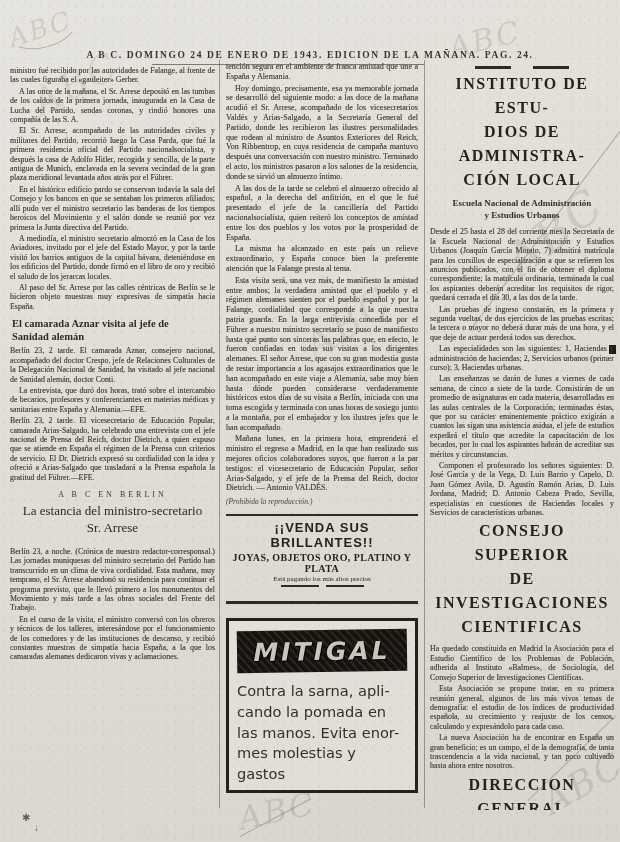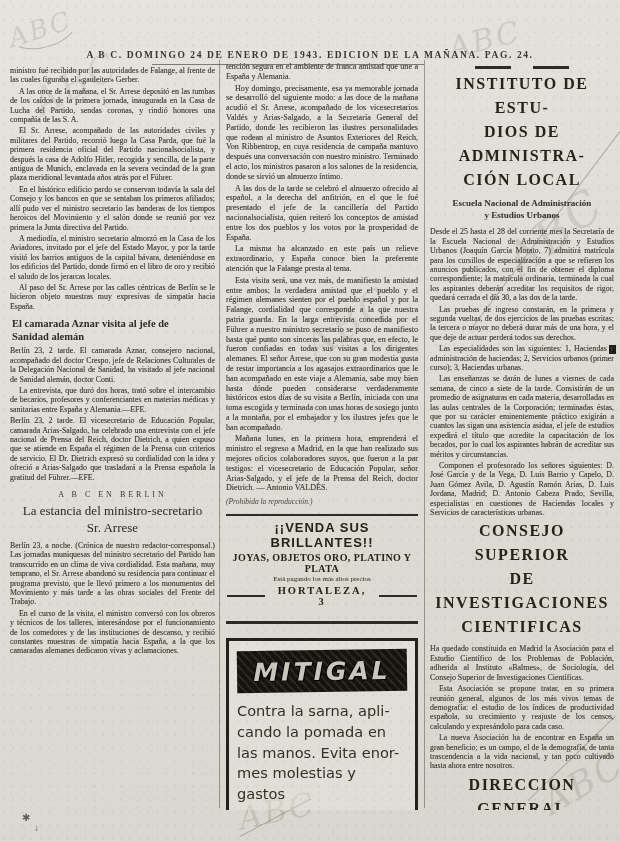--- a/index.html
+++ b/index.html
@@ -19,21 +19,21 @@
   .col{position:absolute;top:66px;overflow:hidden;filter:blur(.28px);}
   .col-left{left:10px;width:205px;height:744px;}
   .col-mid{left:226px;top:62px;width:192px;height:748px;}
   .col-right{left:430px;width:184px;height:744px;}
   .para{margin:0 0 2px 0;font-size:7.9px;line-height:9.4px;text-align:justify;
         text-indent:9px;color:#47433c;text-shadow:0 0 .4px rgba(70,66,58,.6);}
   .flow .para:first-child{text-indent:0;}
   .col-mid .para{font-size:8.1px;line-height:9.8px;}
   .head-sm{margin:6px 2px 3px;font-size:10.5px;font-weight:bold;text-align:left;
         line-height:1.25;color:#2f2b25;white-space:pre-line;font-weight:600;}
-  .head-md{margin:4px 0 4px;font-size:13px;font-weight:normal;text-align:center;
+  .head-md{margin:4px 0 10px;font-size:13px;font-weight:normal;text-align:center;
         line-height:1.3;color:#2c2822;white-space:pre-line;}
   .kicker{margin:8px 0 2px;font-size:8px;letter-spacing:3px;text-align:center;color:#3a362f;}
   .head-lg{margin:2px 4px 5px;font-size:16px;font-weight:bold;letter-spacing:1.5px;
         text-align:center;line-height:1.5;color:#272319;white-space:pre-line;}
   .subhead{margin:0 0 6px;font-size:9px;font-weight:bold;text-align:center;
         line-height:1.35;color:#332f28;white-space:pre-line;}
   .dash-pair{display:flex;justify-content:center;gap:22px;margin:0 0 3px;}
   .dash{width:36px;height:3px;background:#2e2a24;}
   .closing{margin:4px 0 8px;font-size:7.5px;font-style:italic;text-align:left;color:#47433c;}
   .ad-joyeria{margin-top:6px;border-top:2px solid #2e2a24;border-bottom:3px solid #2e2a24;
@@ -136,21 +136,20 @@
         <p class="para">Mañana lunes, en la primera hora, emprenderá el ministro el regreso a Madrid, en la que han realizado sus mejores oficios colaboradores suyos, que fueron a la par testigos: el vicesecretario de Educación Popular, señor Arias-Salgado, y el jefe de la Prensa del Reich, doctor Dietrich. — Antonio VALDÉS.</p>
       </div>
     <div class="closing">(Prohibida la reproducción.)</div>
 
     <div class="ad-joyeria">
       <div class="aj-l1">¡¡VENDA SUS BRILLANTES!!</div>
       <div class="aj-l2">JOYAS, OBJETOS ORO, PLATINO Y PLATA</div>
       <div class="aj-l3">Está pagando los más altos precios</div>
       <div class="aj-addr">
         <span class="bar"></span>
-        <span class="txt">HORTALEZA, 3</span>
         <span class="bar"></span>
       </div>
     </div>
 
     <div class="ad-mitigal">
       <div class="banner">MITIGAL</div>
       <div class="ad-body">Contra la sarna, apli-
 cando la pomada en
 las manos. Evita enor-
 mes molestias y gastos</div>

